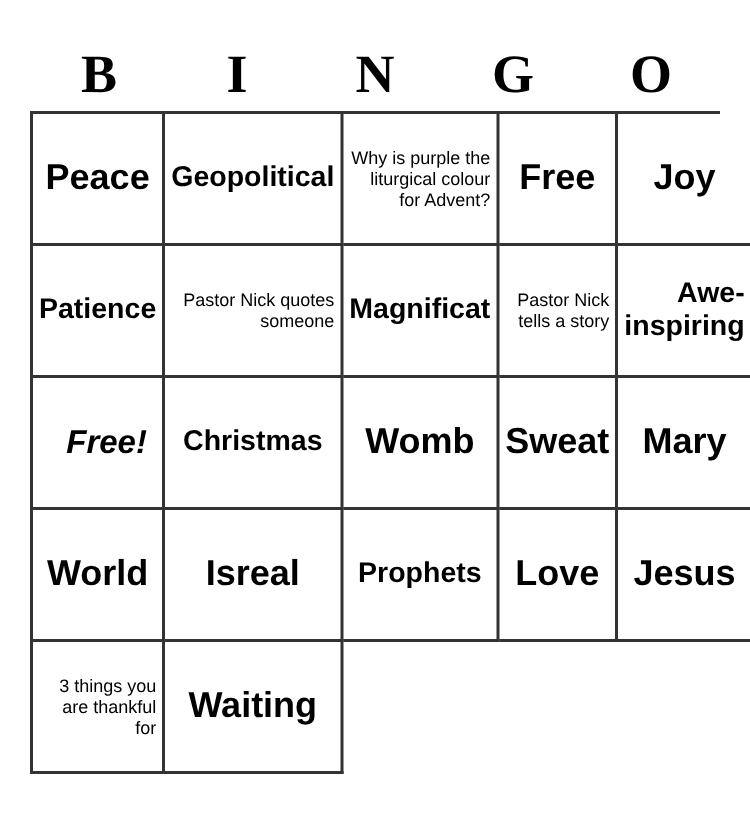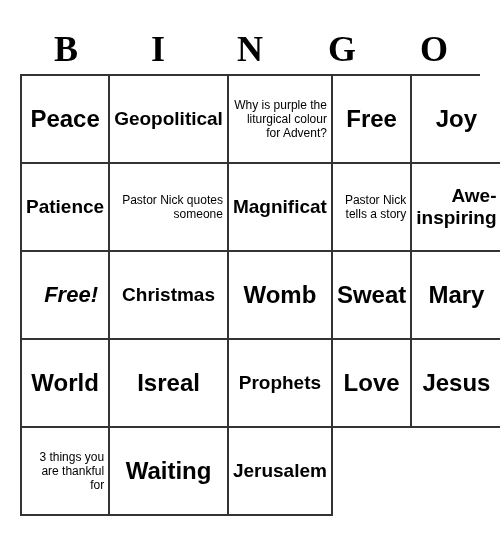--- a/index.html
+++ b/index.html
@@ -95,15 +95,14 @@
     <div class="cell cell-large">Sweat</div>
     <div class="cell cell-large">Mary</div>
     <div class="cell cell-large">World</div>
     <div class="cell cell-large">Isreal</div>
     <div class="cell cell-medium">Prophets</div>
 
     <div class="cell cell-large">Love</div>
     <div class="cell cell-large">Jesus</div>
     <div class="cell cell-small">3 things you are thankful for</div>
     <div class="cell cell-large">Waiting</div>
-    <div class="cell cell-medium">Jerusalem</div>
   </div>
 </div>
 
 </body></html>

